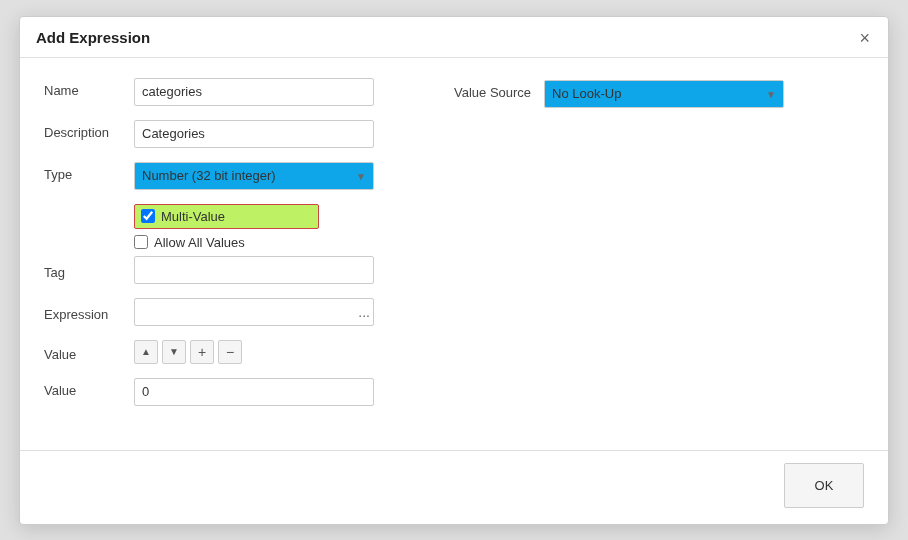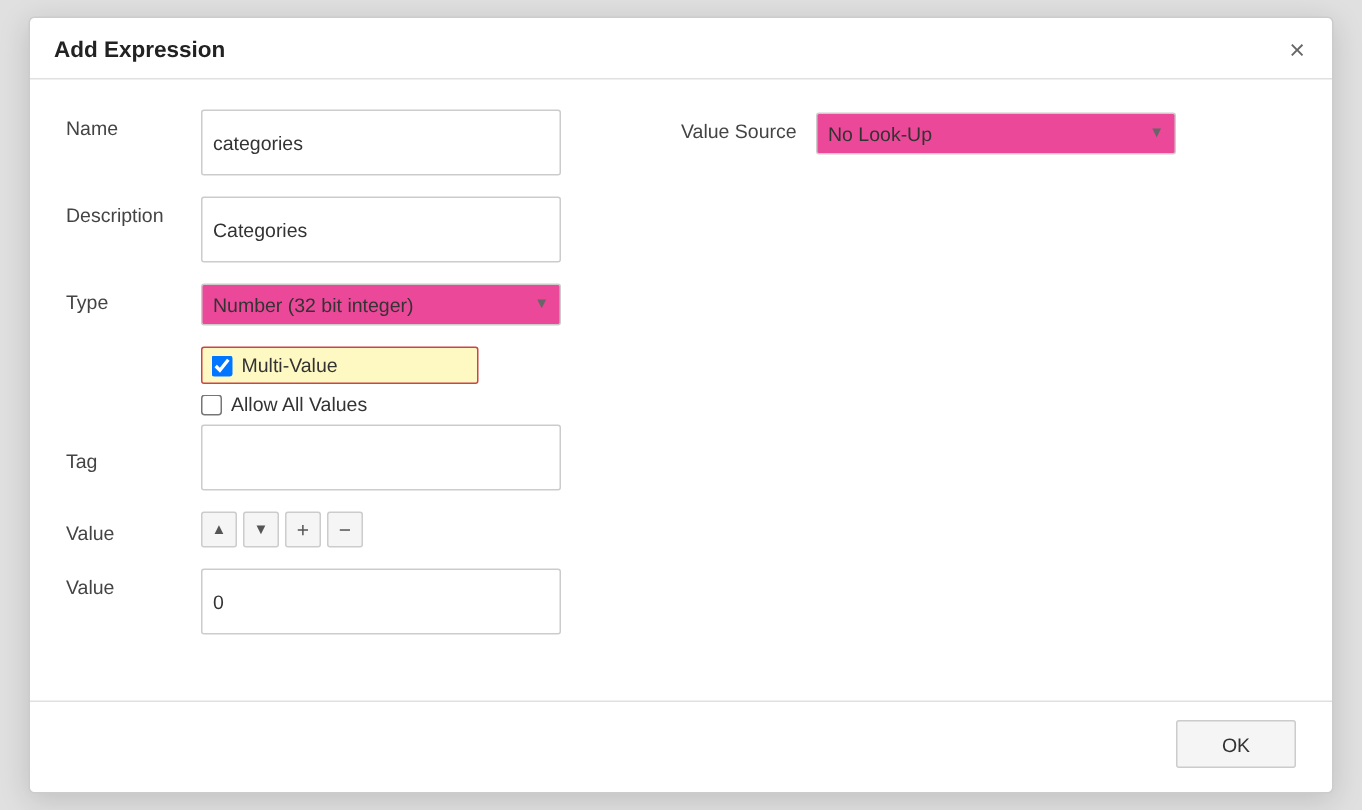--- a/index.html
+++ b/index.html
@@ -52,41 +52,41 @@
     }
     .form-label {
       width: 90px;
       min-width: 90px;
       padding-top: 5px;
       color: #444;
       font-size: 13px;
     }
     .form-control {
       width: 240px;
-      height: 44px;
+      height: 28px;
       border: 1px solid #ccc;
       border-radius: 2px;
       padding: 3px 7px;
       font-size: 13px;
       color: #333;
       background: #fff;
     }
     .select-wrapper {
       position: relative;
       width: 240px;
     }
     .select-wrapper select {
       width: 100%;
       height: 28px;
       border: 1px solid #ccc;
       border-radius: 2px;
       padding: 3px 7px;
       font-size: 13px;
       color: #333;
-      background: #ec4899;
+      background: #0ea5e9;
       appearance: none;
       cursor: pointer;
     }
     .select-arrow {
       position: absolute;
       right: 8px;
       top: 50%;
       transform: translateY(-50%);
       pointer-events: none;
       font-size: 10px;
@@ -120,21 +120,21 @@
     }
     .multi-value-row {
       display: flex;
       align-items: center;
       margin-bottom: 6px;
     }
     .multi-value-highlight {
       display: flex;
       align-items: center;
       border: 1.5px solid #cc4444;
-      background: #fef9c3;
+      background: #bef264;
       padding: 4px 10px 4px 6px;
       border-radius: 2px;
       width: 185px;
     }
     .multi-value-highlight input[type=checkbox] {
       margin-right: 6px;
       cursor: pointer;
       width: 14px;
       height: 14px;
     }
@@ -230,21 +230,21 @@
     .dialog-footer {
       display: flex;
       justify-content: flex-end;
       padding: 12px 24px 16px;
       gap: 10px;
       border-top: 1px solid #e0e0e0;
       margin-top: 10px;
     }
     .btn-ok, .btn-cancel {
       width: 80px;
-      height: 32px;
+      height: 45px;
       border: 1px solid #ccc;
       border-radius: 2px;
       background: #f5f5f5;
       font-size: 13px;
       cursor: pointer;
       color: #333;
     }
     .top-form {
       display: flex;
       gap: 0;
@@ -309,20 +309,27 @@
             <input type="checkbox" id="chk-select-all" style="">
             <label for="chk-select-all" class="checkbox-label">Allow All Values</label>
           </div>
         </div>
 
         <div class="form-row tag-row">
           <label class="form-label">Tag</label>
           <input class="form-control" type="text" style="">
         </div>
 
+        <div class="form-row expression-row">
+          <label class="form-label">Expression</label>
+          <div class="expression-input-wrapper">
+            <input type="text" style="">
+            <button class="expression-dots-btn">...</button>
+          </div>
+        </div>
 
         <div class="form-row value-row">
           <label class="form-label">Value</label>
           <div class="value-controls">
             <button class="arrow-btn">▲</button>
             <button class="arrow-btn">▼</button>
             <button class="plus-btn">+</button>
             <button class="minus-btn">−</button>
           </div>
         </div>

